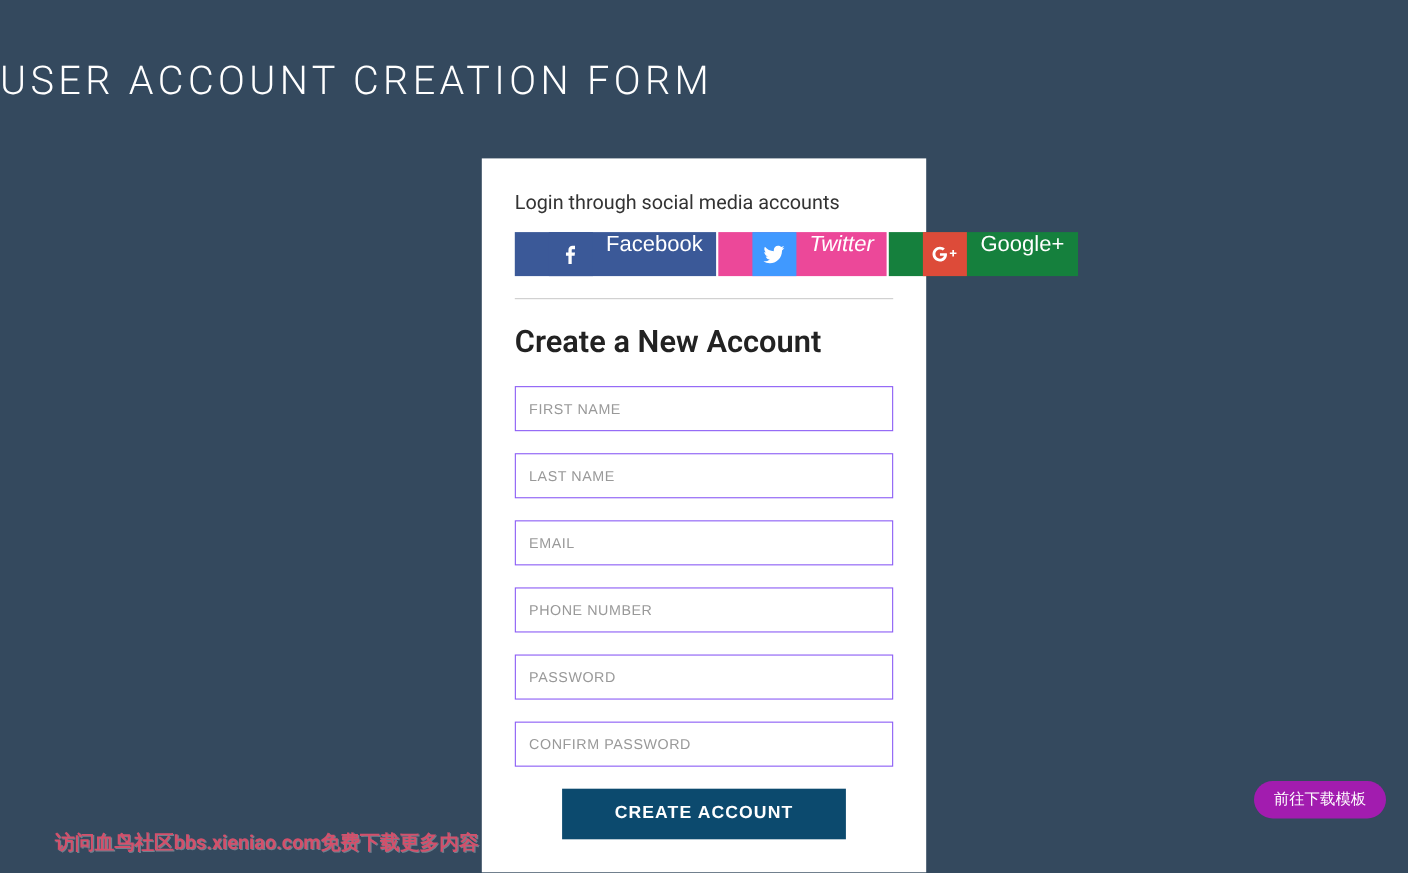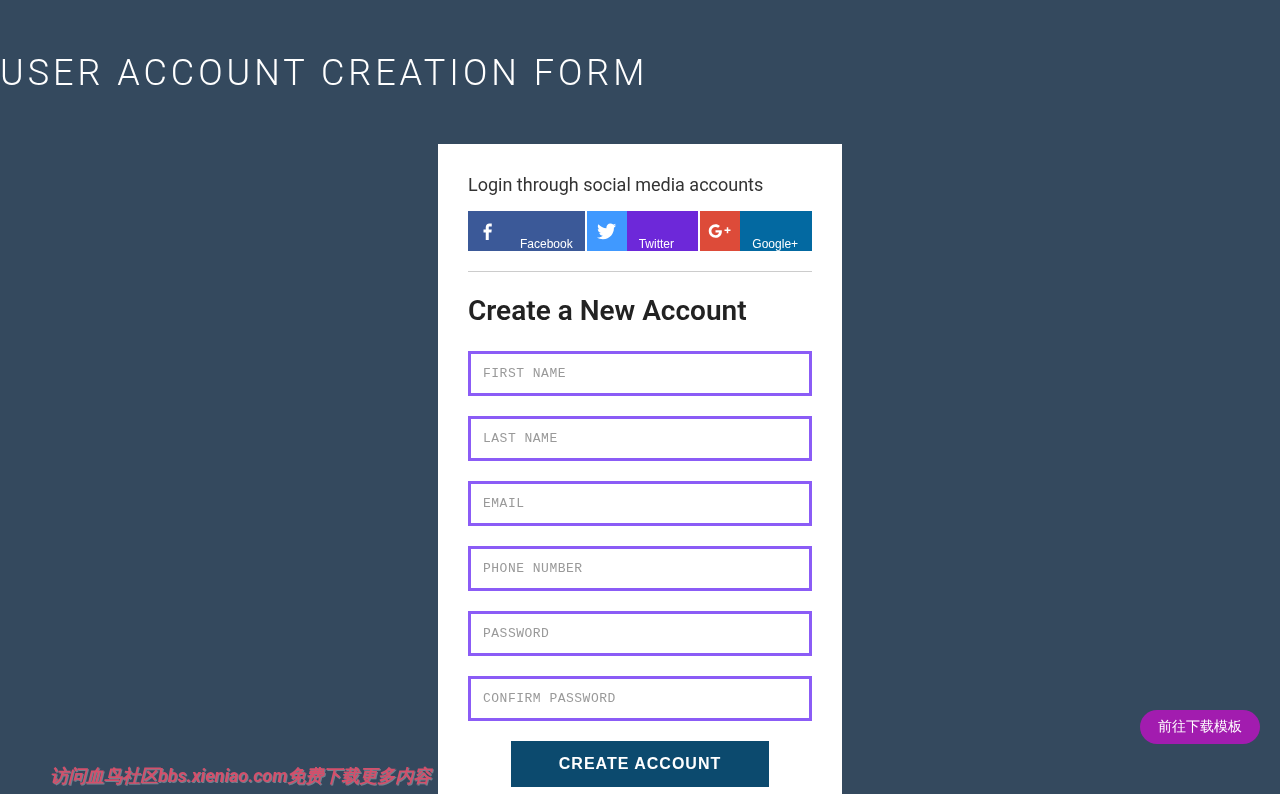--- a/index.html
+++ b/index.html
@@ -33,27 +33,28 @@
       color: #333333;
       margin-bottom: 16px;
     }
     .social-buttons {
       display: flex;
       gap: 2px;
       margin-bottom: 20px;
     }
     .social-btn {
       display: flex;
-      align-items: flex-end;
-      color: #ffffff;
-      font-size: 12px;
+      align-items: flex-start;
+      color: #ffffff;
+      font-size: 20px;
       cursor: pointer;
       flex: 1;
       height: 40px;
       border: none;
+      padding-left: 31px;
     }
     .social-btn .icon-box {
       width: 40px;
       height: 40px;
       display: flex;
       align-items: center;
       justify-content: center;
     }
     .social-btn .label-box {
       flex: 1;
@@ -61,52 +62,52 @@
       padding-left: 12px;
       padding-right: 12px;
     }
     .facebook-btn {
       background-color: #3b5998;
     }
     .facebook-btn .icon-box {
       background-color: #3b5998;
     }
     .twitter-btn {
-      background-color: #6d28d9;
+      background-color: #ec4899;
+      font-style: italic;
     }
     .twitter-btn .icon-box {
       background-color: #4099ff;
     }
     .google-btn {
-      background-color: #0369a1;
+      background-color: #15803d;
     }
     .google-btn .icon-box {
       background-color: #dd4b39;
     }
     .divider {
       border: none;
       border-top: 1px solid #cccccc;
       margin-bottom: 20px;
     }
     .form-heading {
       font-size: 28px;
       font-weight: 600;
       color: #222222;
       margin-bottom: 24px;
       margin-top: 22px;
     }
     .form-input {
       width: 100%;
       padding: 12px;
-      border: 3px solid #8b5cf6;
+      border: 1px solid #8b5cf6;
       font-size: 13px;
       color: #1d4ed8;
       margin-bottom: 20px;
       letter-spacing: 0.5px;
-      font-family: Liberation Mono, monospace;
     }
     .form-input::placeholder {
       color: #999999;
       font-weight: 500;
     }
     .submit-btn-wrapper {
       text-align: center;
     }
     .submit-btn {
       background-color: #0c4a6e;
@@ -126,25 +127,24 @@
       color: #ffffff;
       padding: 8px 18px;
       border-radius: 20px;
       font-size: 14px;
       cursor: pointer;
       border: none;
     }
     .watermark {
       position: fixed;
       left: 50px;
-      bottom: 6px;
+      bottom: 16px;
       color: #d3506b;
       font-size: 18px;
       font-weight: bold;
-      font-style: italic;
       text-shadow: 1px 1px 0 rgba(255,255,255,0.3);
     }
   </style>
 </head>
 <body>
 
 <h1 class="page-title">USER ACCOUNT CREATION FORM</h1>
 
 <div class="form-container">
 

